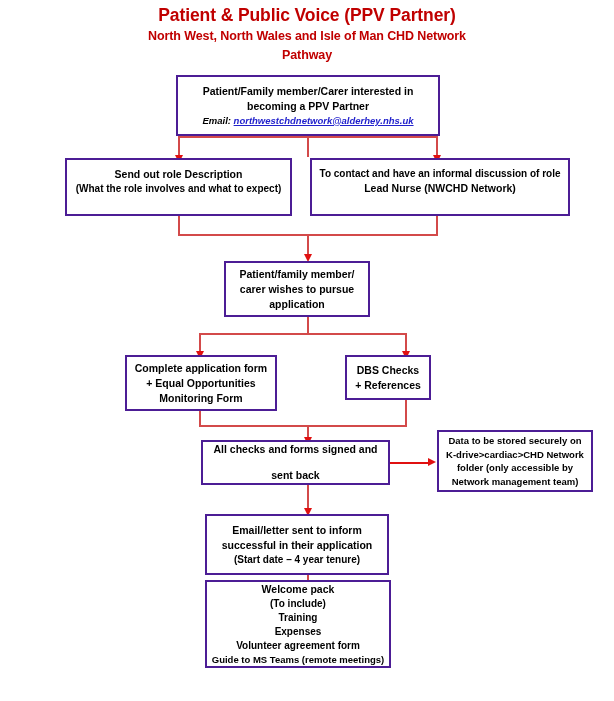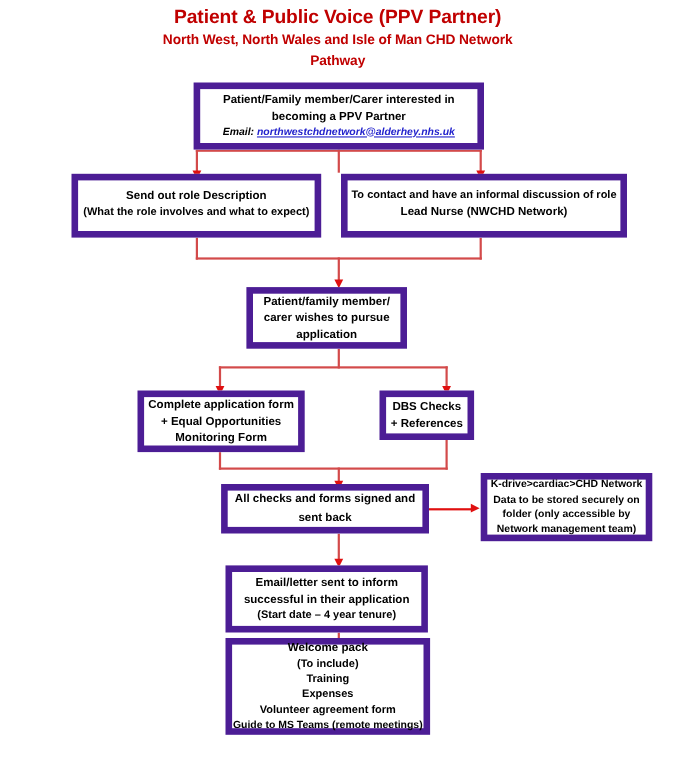--- a/index.html
+++ b/index.html
@@ -37,21 +37,21 @@
     font-weight: bold;
     color: #C00000;
     line-height: 19px;
     letter-spacing: -0.1px;
   }
 
   
   .node {
     position: absolute;
     box-sizing: border-box;
-    border: 6px solid #4c1d95;
+    border: 2px solid #4c1d95;
     background: #FFFFFF;
     display: flex;
     flex-direction: column;
     align-items: center;
     justify-content: center;
     text-align: center;
     z-index: 3;
   }
   .node .line {
     font-size: 10.5px;
@@ -195,22 +195,22 @@
   <div class="line">DBS Checks</div>
   <div class="line">+ References</div>
 </div>
 
 <div class="node" style="left:201px; top:440px; width:189px; height:45px;justify-content:space-between;">
   <div class="line">All checks and forms signed and</div>
   <div class="line">sent back</div>
 </div>
 
 <div class="node" style="left:437px; top:430px; width:156px; height:62px;">
+  <div class="line italic tiny">Data to be stored securely on</div>
   <div class="line italic tiny">K-drive&gt;cardiac&gt;CHD Network</div>
-  <div class="line italic tiny">Data to be stored securely on</div>
   <div class="line italic tiny">folder (only accessible by</div>
   <div class="line italic tiny">Network management team)</div>
 </div>
 
 <div class="node" style="left:205px; top:514px; width:184px; height:61px;">
   <div class="line">Email/letter sent to inform</div>
   <div class="line">successful in their application</div>
   <div class="line italic small">(Start date – 4 year tenure)</div>
 </div>
 

